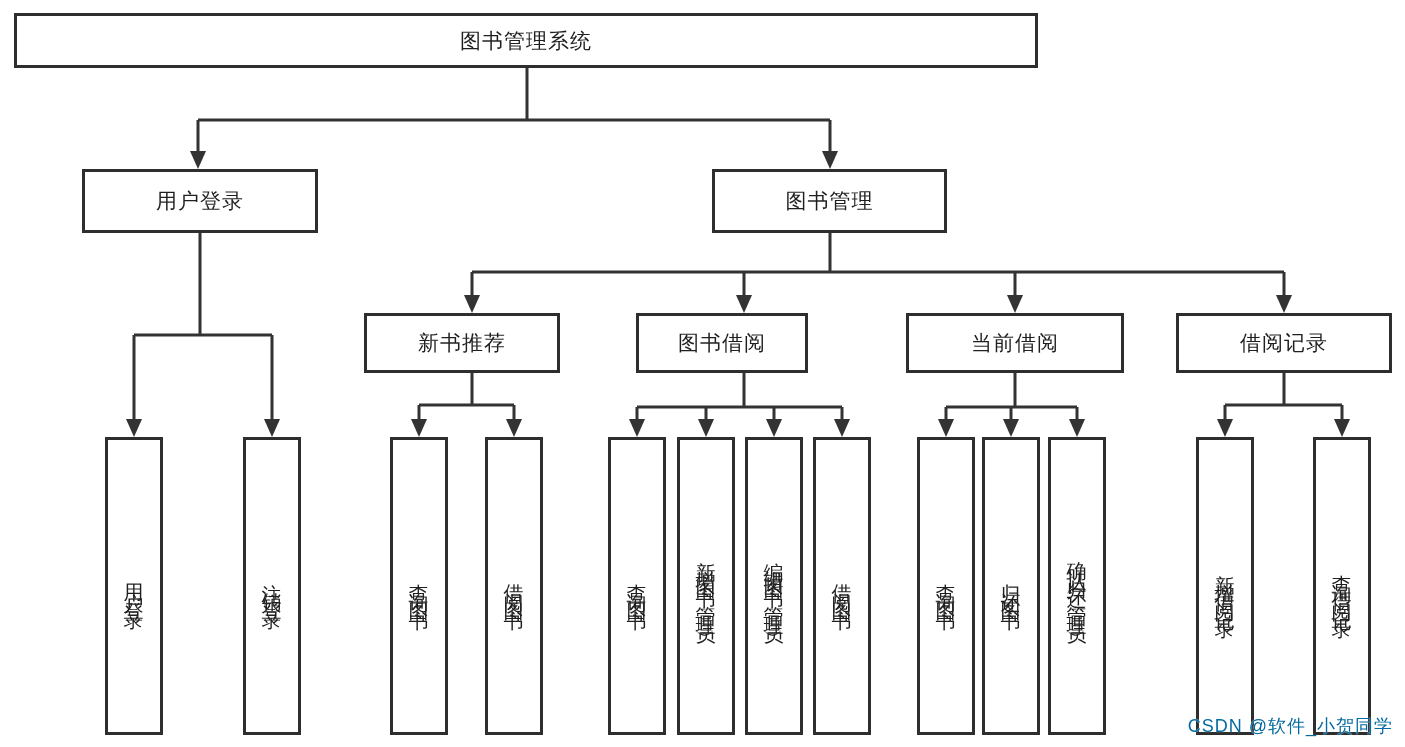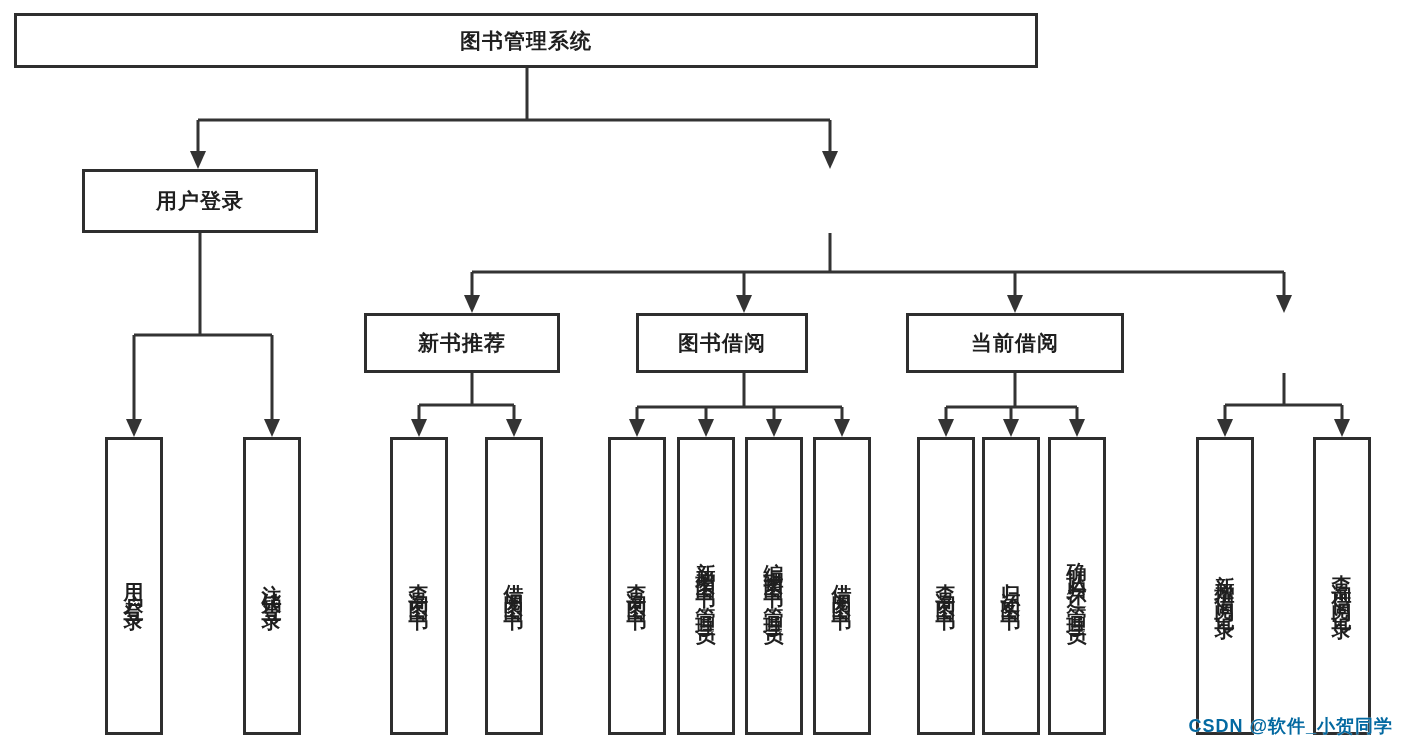--- a/index.html
+++ b/index.html
@@ -7,21 +7,20 @@
     padding: 0;
     background: #ffffff;
     font-family: "Liberation Sans", sans-serif;
   }
   .canvas {
     position: relative;
     width: 1405px;
     height: 747px;
     background: #ffffff;
     overflow: hidden;
-    font-weight: bold;
   }
   .connectors {
     position: absolute;
     left: 0;
     top: 0;
     z-index: 1;
   }
   .box {
     position: absolute;
     box-sizing: border-box;
@@ -103,29 +102,35 @@
     </g>
   </svg>
 
   <div class="box hbox" style="left:14px; top:13px; width:1024px; height:55px;">
     <span>图书管理系统</span>
   </div>
 
   <div class="box hbox" style="left:82px; top:169px; width:236px; height:64px;">
     <span>用户登录</span>
   </div>
+  <div class="box hbox" style="left:712px; top:169px; width:235px; height:64px;">
+    <span>图书管理</span>
+  </div>
 
   <div class="box hbox" style="left:364px; top:313px; width:196px; height:60px;">
     <span>新书推荐</span>
   </div>
   <div class="box hbox" style="left:636px; top:313px; width:172px; height:60px;">
     <span>图书借阅</span>
   </div>
   <div class="box hbox" style="left:906px; top:313px; width:218px; height:60px;">
     <span>当前借阅</span>
+  </div>
+  <div class="box hbox" style="left:1176px; top:313px; width:216px; height:60px;">
+    <span>借阅记录</span>
   </div>
 
   <div class="box vbox" style="left:105px; top:437px; width:58px; height:298px;">
     <span>用户登录</span>
   </div>
   <div class="box vbox" style="left:243px; top:437px; width:58px; height:298px;">
     <span>注销登录</span>
   </div>
 
   <div class="box vbox" style="left:390px; top:437px; width:58px; height:298px;">

